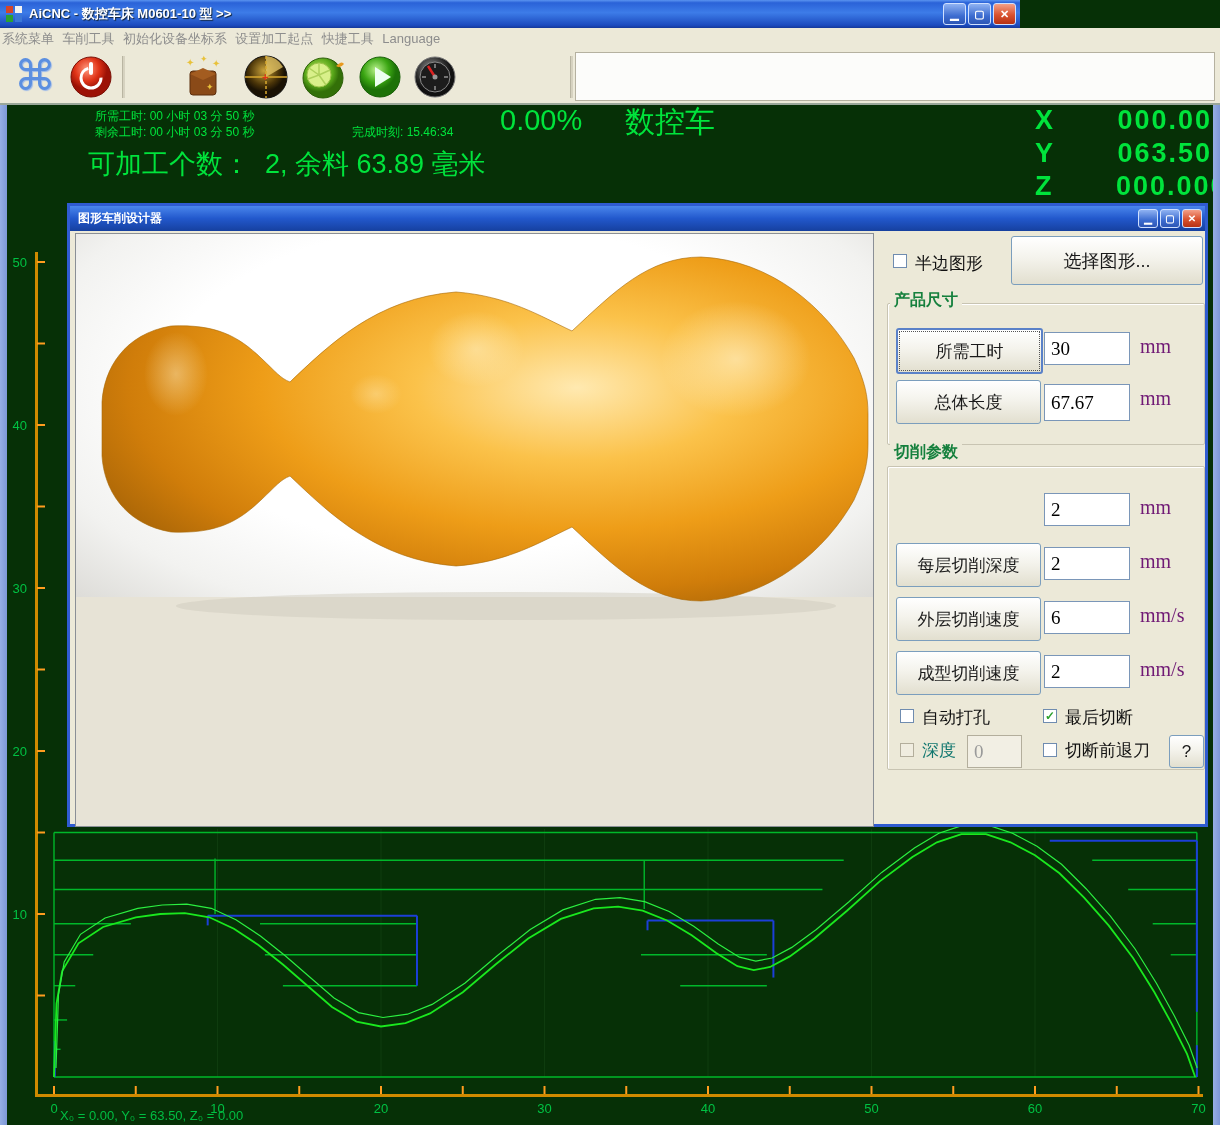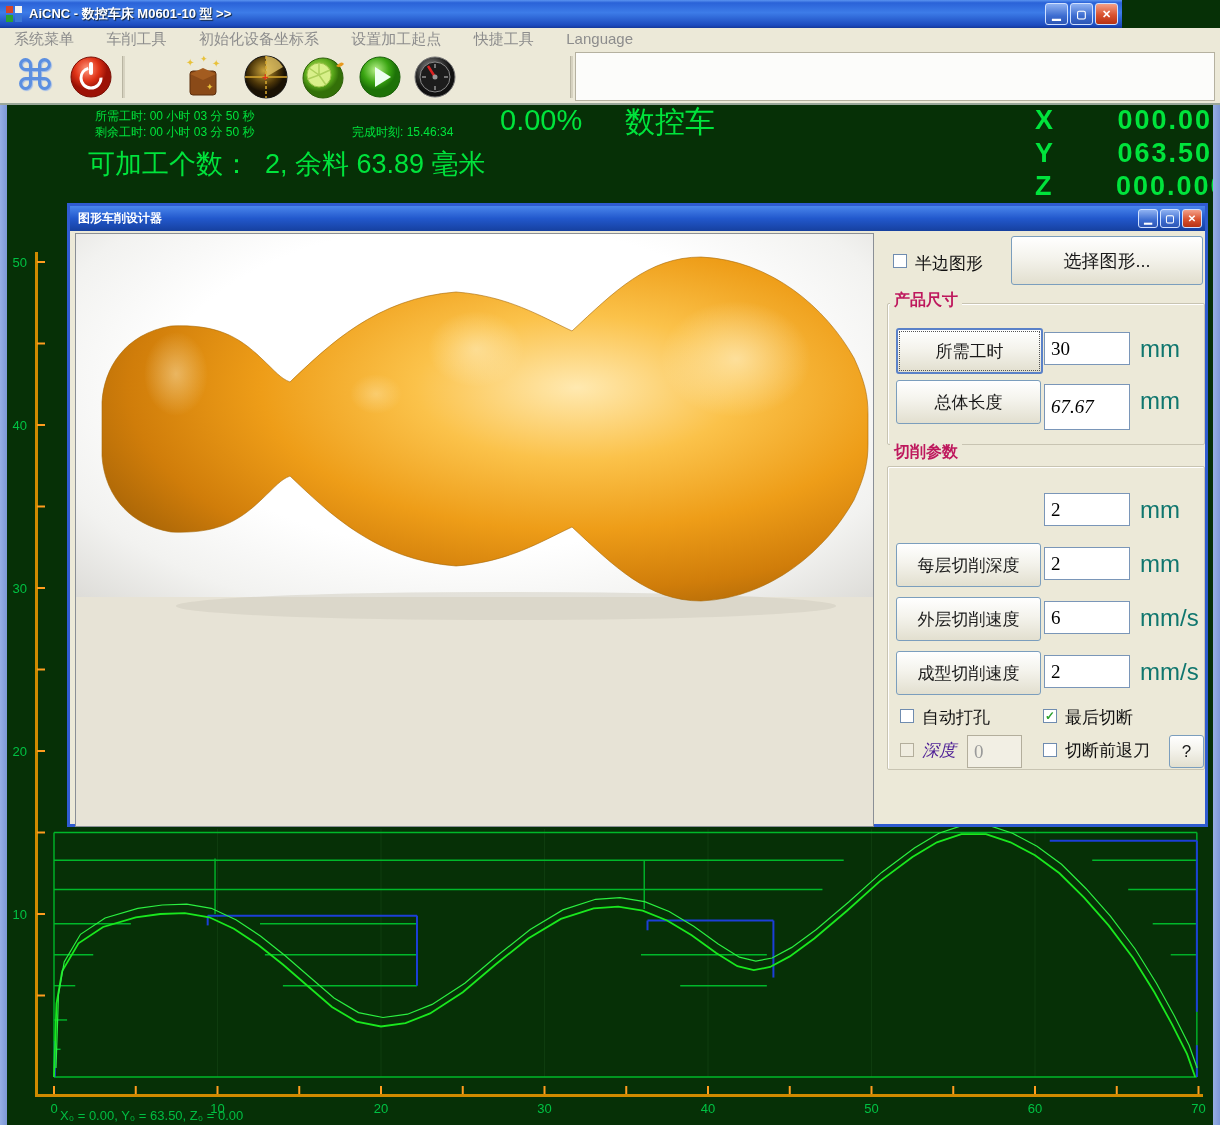--- a/index.html
+++ b/index.html
@@ -1,29 +1,29 @@
 <!DOCTYPE html>
 <html><head>
 <meta charset="utf-8">
 <style>
   html,body{margin:0;padding:0;width:1220px;height:1125px;overflow:hidden;
     font-family:"Liberation Sans",sans-serif;background:#063006;position:relative;}
   .abs{position:absolute;}
   
-  #titlebar{left:0;top:0;width:1122px;height:28px;
+  #titlebar{left:0;top:0;width:1020px;height:28px;
     background:linear-gradient(180deg,#5a93f0 0%,#2a62d8 10%,#3d7ce8 45%,#1c4bbf 90%,#15389a 100%);
     display:flex;align-items:center;z-index:30;}
   #titlebar .ttl{color:#fff;font-weight:bold;font-size:13px;margin-left:6px;text-shadow:1px 1px 1px #123;}
   .winbtns{position:absolute;right:4px;top:3px;display:flex;gap:2px;}
   .wbtn{width:21px;height:20px;border-radius:3px;border:1px solid #cfe0ff;color:#fff;font-size:11px;
     display:flex;align-items:center;justify-content:center;font-weight:bold;
     background:linear-gradient(180deg,#8fb2f2,#3c6cd0 60%,#2d56b5);}
   .wbtn.close{background:linear-gradient(180deg,#f4a088,#d9522f 55%,#b63114);}
   #menubar{left:0;top:28px;width:1220px;height:22px;background:#ece9d8;border-bottom:1px solid #d8d4c0;z-index:29;}
-  .mitem{display:inline-block;padding:0 14px;line-height:22px;font-size:15px;color:#8d8d8d;}
+  .mitem{display:inline-block;padding:0 2px;line-height:22px;font-size:13px;color:#8d8d8d;}
   #toolbar{left:0;top:50px;width:1220px;height:53px;background:#ece9d8;border-bottom:2px solid #9aa79a;z-index:29;}
   .ticon{position:absolute;top:4px;width:46px;height:46px;}
   .tsep{position:absolute;top:6px;width:2px;height:42px;background:#d6d2c0;border-left:1px solid #b9b5a2;}
   #tb-white{position:absolute;left:575px;top:2px;width:638px;height:47px;background:#fcfcfa;border:1px solid #b5b1a0;}
   .cmdglyph{font-size:42px;color:#5c8fe0;line-height:44px;text-align:center;width:46px;display:block;
     text-shadow:1px 1px 1px #9bb8e8;}
   .sideborder{top:28px;width:7px;height:1097px;background:linear-gradient(90deg,#96aee4,#7d98d6);z-index:28;}
   
   .hud{color:#00e43c;z-index:2;white-space:pre;}
   .hud-small{font-size:12px;line-height:16px;}
@@ -46,28 +46,28 @@
   #viewport{left:5px;top:27px;width:797px;height:592px;border:1px solid #8a8f96;background:#e7e3d6;}
   #vp-white{left:0;top:0;width:797px;height:363px;
     background:radial-gradient(ellipse at 50% 42%,#ffffff 55%,#f2f2f0 80%,#dddcd8 100%);}
   
   .xpbtn{background:linear-gradient(180deg,#ffffff,#f4f3ec 45%,#e2dfcf);border:1px solid #7b9ebd;
     border-radius:3px;display:flex;align-items:center;justify-content:center;font-size:17px;color:#1a1a1a;}
   .xpbtn.focus{outline:1px dotted #555;outline-offset:-4px;border:2px solid #5a81c8;}
   .xpinput{background:#fff;border:1px solid #7a96b8;font-family:"Liberation Serif",serif;font-size:19px;
     padding:0 0 0 6px;box-sizing:border-box;}
   .xpinput.disabled{background:#f2efe4;color:#9a9a9a;border-color:#b3ae9c;}
-  .unit{font-family:Liberation Sans, sans-serif;font-size:24px;color:#0f766e;}
+  .unit{font-family:Liberation Serif, serif;font-size:20px;color:#701a75;}
   .grpbox{border:1px solid #c8c4b2;border-radius:2px;box-shadow:inset 1px 1px 0 #fff;}
-  .grptitle{background:#ece9d8;padding:0 4px;font-size:16px;font-weight:bold;color:#be185d;}
+  .grptitle{background:#ece9d8;padding:0 4px;font-size:16px;font-weight:bold;color:#15803d;}
   .cb{width:14px;height:14px;background:#fff;border:1px solid #6f8cb0;box-sizing:border-box;
     font-size:12px;line-height:12px;text-align:center;color:#2da12d;font-weight:bold;}
   .cb.disabled{border-color:#b3ae9c;background:#f0ede0;}
   .cblabel{font-size:17px;color:#111;}
-  .cblabel.disabled{color:#4c1d95;font-style:italic;}
+  .cblabel.disabled{color:#0f766e;}
   #origin-status{left:60px;top:1108px;font-size:13px;color:#00bd43;z-index:2;text-align:center;}
 </style>
 </head>
 <body>
 
 <svg id="chart" class="abs" width="1220" height="1125">
     <line x1="217.5" y1="829" x2="217.5" y2="1077" stroke="#0e3c0e" stroke-width="1"></line>
     <line x1="381" y1="829" x2="381" y2="1077" stroke="#0e3c0e" stroke-width="1"></line>
     <line x1="544.5" y1="829" x2="544.5" y2="1077" stroke="#0e3c0e" stroke-width="1"></line>
     <line x1="708" y1="829" x2="708" y2="1077" stroke="#0e3c0e" stroke-width="1"></line>
@@ -352,21 +352,21 @@
   <div class="abs cb" style="left:823px;top:48px"></div>
   <span class="abs cblabel" style="left:845px;top:46px">半边图形</span>
   <div class="abs xpbtn" style="left:941px;top:30px;width:190px;height:47px;font-size:18px">选择图形...</div>
 
   <span class="abs grptitle" style="left:820px;top:84px">产品尺寸</span>
   <div class="abs grpbox" style="left:817px;top:97px;width:316px;height:140px;z-index:-1"></div>
   <div class="abs xpbtn focus" style="left:826px;top:122px;width:143px;height:42px">所需工时</div>
   <input class="abs xpinput" style="left: 974px; top: 126px; width: 86px; height: 33px;" value="30">
   <span class="abs unit" style="left:1070px;top:129px">mm</span>
   <div class="abs xpbtn" style="left:826px;top:174px;width:143px;height:42px">总体长度</div>
-  <input class="abs xpinput" style="left: 974px; top: 178px; width: 86px; height: 46px; font-style: italic;" value="67.67">
+  <input class="abs xpinput" style="left: 974px; top: 178px; width: 86px; height: 37px;" value="67.67">
   <span class="abs unit" style="left:1070px;top:181px">mm</span>
 
   <span class="abs grptitle" style="left:820px;top:236px">切削参数</span>
   <div class="abs grpbox" style="left:817px;top:260px;width:316px;height:302px;z-index:-1"></div>
   <input class="abs xpinput" style="left: 974px; top: 287px; width: 86px; height: 33px;" value="2">
   <span class="abs unit" style="left:1070px;top:290px">mm</span>
   <div class="abs xpbtn" style="left:826px;top:337px;width:143px;height:42px">每层切削深度</div>
   <input class="abs xpinput" style="left: 974px; top: 341px; width: 86px; height: 33px;" value="2">
   <span class="abs unit" style="left:1070px;top:344px">mm</span>
   <div class="abs xpbtn" style="left:826px;top:391px;width:143px;height:42px">外层切削速度</div>

